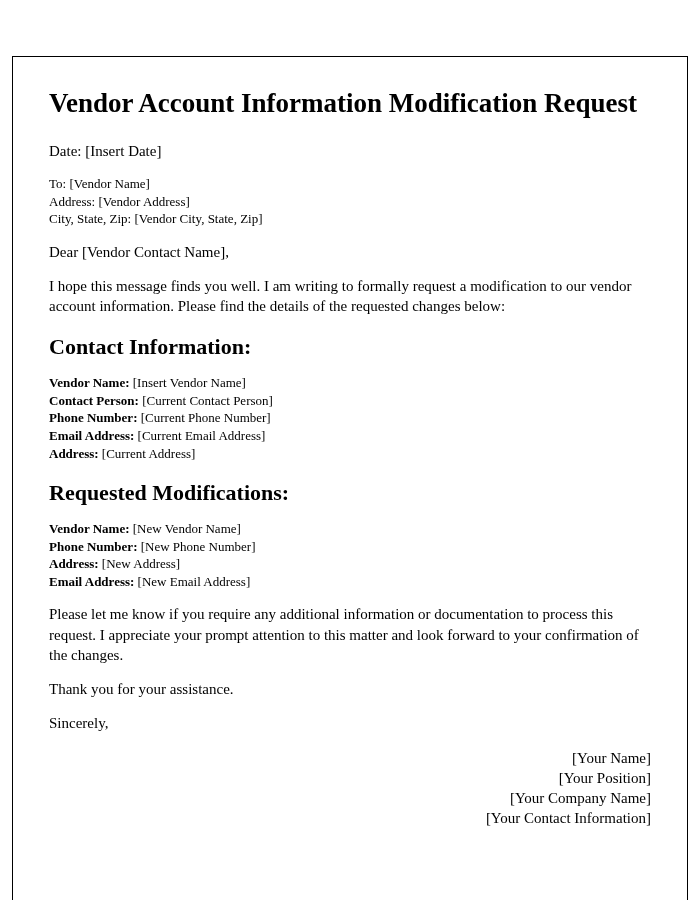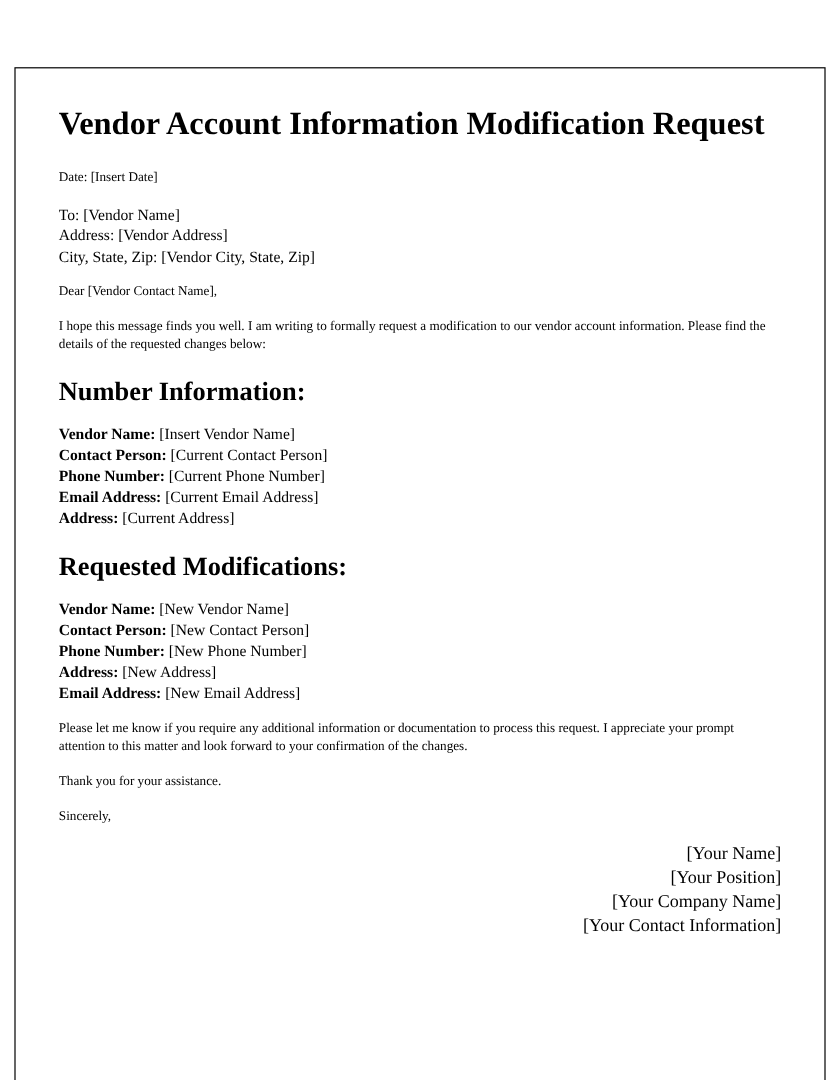--- a/index.html
+++ b/index.html
@@ -25,21 +25,21 @@
     margin-bottom: 20px;
     line-height: 1.25;
   }
   h2 {
     font-size: 22px;
     font-weight: bold;
     margin-top: 18px;
     margin-bottom: 14px;
   }
   p {
-    font-size: 11px;
+    font-size: 15px;
     line-height: 1.35;
     margin-bottom: 14px;
   }
   .field-line {
     font-size: 13px;
     line-height: 1.35;
     margin-bottom: 0;
   }
   .field-group {
     margin-bottom: 14px;
@@ -68,21 +68,21 @@
   <div class="field-group">
     <div class="field-line">To: [Vendor Name]</div>
     <div class="field-line">Address: [Vendor Address]</div>
     <div class="field-line">City, State, Zip: [Vendor City, State, Zip]</div>
   </div>
 
   <p>Dear [Vendor Contact Name],</p>
 
   <p>I hope this message finds you well. I am writing to formally request a modification to our vendor account information. Please find the details of the requested changes below:</p>
 
-  <h2>Number Information:</h2>
+  <h2>Contact Information:</h2>
 
   <div class="field-group">
     <div class="field-line">
       <span class="field-label">Vendor Name:</span><span> [Insert Vendor Name]</span>
     </div>
     <div class="field-line">
       <span class="field-label">Contact Person:</span><span> [Current Contact Person]</span>
     </div>
     <div class="field-line">
       <span class="field-label">Phone Number:</span><span> [Current Phone Number]</span>
@@ -93,23 +93,20 @@
     <div class="field-line">
       <span class="field-label">Address:</span><span> [Current Address]</span>
     </div>
   </div>
 
   <h2>Requested Modifications:</h2>
 
   <div class="field-group">
     <div class="field-line">
       <span class="field-label">Vendor Name:</span><span> [New Vendor Name]</span>
-    </div>
-    <div class="field-line">
-      <span class="field-label">Contact Person:</span><span> [New Contact Person]</span>
     </div>
     <div class="field-line">
       <span class="field-label">Phone Number:</span><span> [New Phone Number]</span>
     </div>
     <div class="field-line">
       <span class="field-label">Address:</span><span> [New Address]</span>
     </div>
     <div class="field-line">
       <span class="field-label">Email Address:</span><span> [New Email Address]</span>
     </div>

